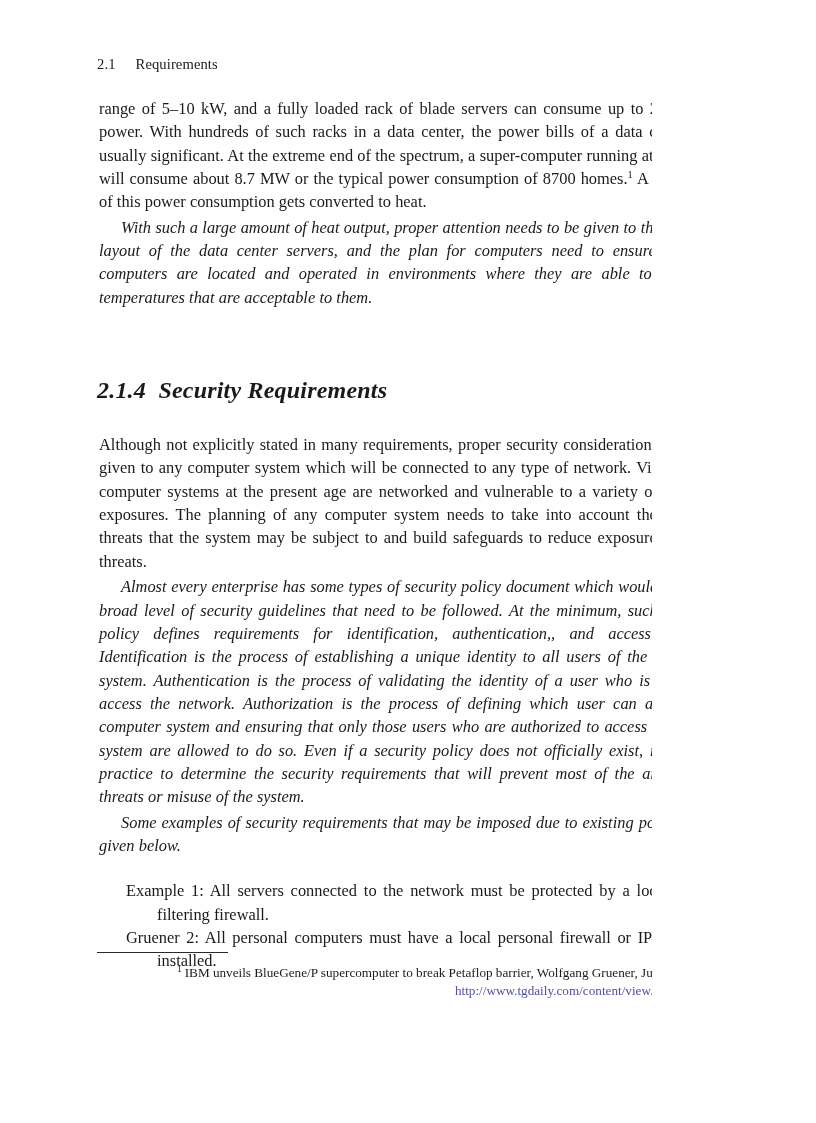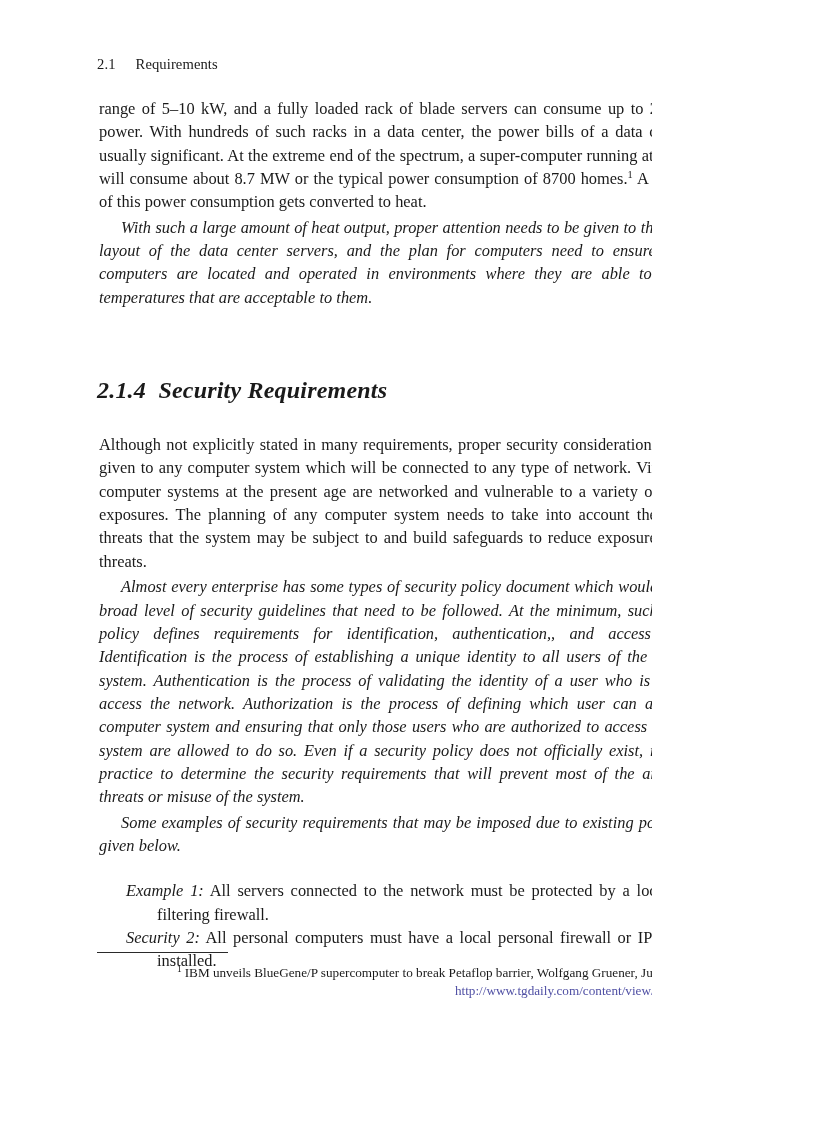--- a/index.html
+++ b/index.html
@@ -92,21 +92,20 @@
     line-height: 23.35px;
     text-align: justify;
     padding-left: 31px;
     text-indent: -31px;
     margin: 0;
   }
   .example-item + .example-item {
     margin-top: 0px;
   }
   .example-label {
-    font-style: italic;
   }
 
   
   .footnote-area {
     position: absolute;
     left: 97px;
     top: 952px;
     width: 621px;
   }
   .footnote-rule {
@@ -165,21 +164,21 @@
     <div class="heading-spacer-after"></div>
 
     <p class="body">Although not explicitly stated in many requirements, proper security considerations must be given to any computer system which will be connected to any type of network. Virtually all computer systems at the present age are networked and vulnerable to a variety of security exposures. The planning of any computer system needs to take into account the security threats that the system may be subject to and build safeguards to reduce exposure to those threats.</p>
 
     <p class="body indent">Almost every enterprise has some types of security policy document which would define a broad level of security guidelines that need to be followed. At the minimum, such security policy defines requirements for identification, authentication,, and access control. Identification is the process of establishing a unique identity to all users of the computer system. Authentication is the process of validating the identity of a user who is trying to access the network. Authorization is the process of defining which user can access the computer system and ensuring that only those users who are authorized to access a specific system are allowed to do so. Even if a security policy does not officially exist, it is good practice to determine the security requirements that will prevent most of the anticipated threats or misuse of the system.</p>
 
     <p class="body indent">Some examples of security requirements that may be imposed due to existing policies are given below.</p>
 
     <div class="examples">
       <p class="example-item"><span class="example-label">Example 1:</span><span> All servers connected to the network must be protected by a local packet filtering firewall.</span></p>
-      <p class="example-item"><span class="example-label">Security 2:</span><span> All personal computers must have a local personal firewall or IPsec filters installed.</span></p>
+      <p class="example-item"><span class="example-label">Gruener 2:</span><span> All personal computers must have a local personal firewall or IPsec filters installed.</span></p>
     </div>
 
   </div>
 
   <div class="footnote-area">
     <div class="footnote-rule"></div>
     <p class="footnote-text"><span class="footnote-marker">1</span><span>IBM unveils BlueGene/P supercomputer to break Petaflop barrier, Wolfgang Gruener, June 26, 2007. </span><a class="footnote-link" href="#">http://www.tgdaily.com/content/view/32645/135/</a><span>.</span></p>
   </div>
 
 </div>

